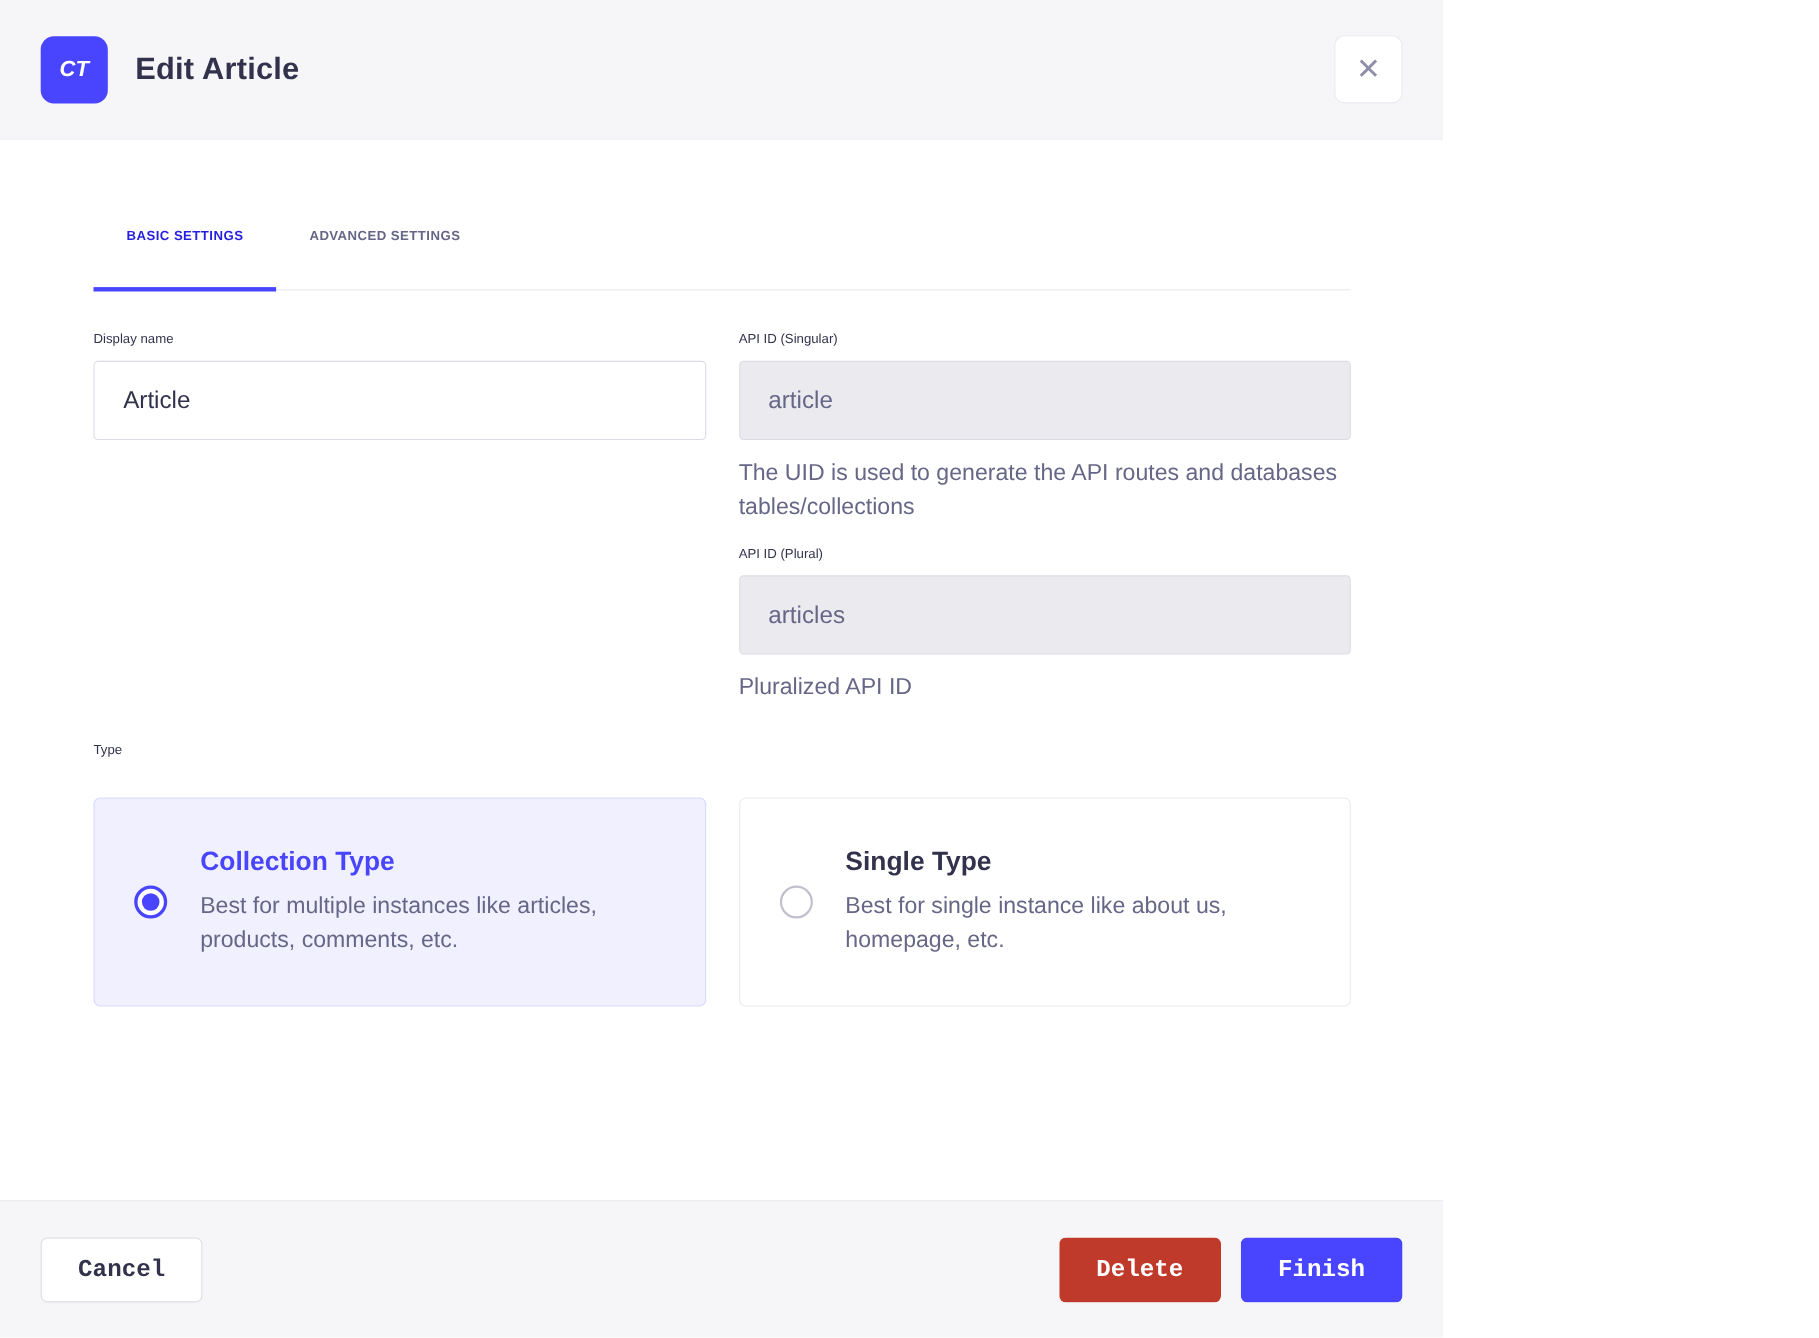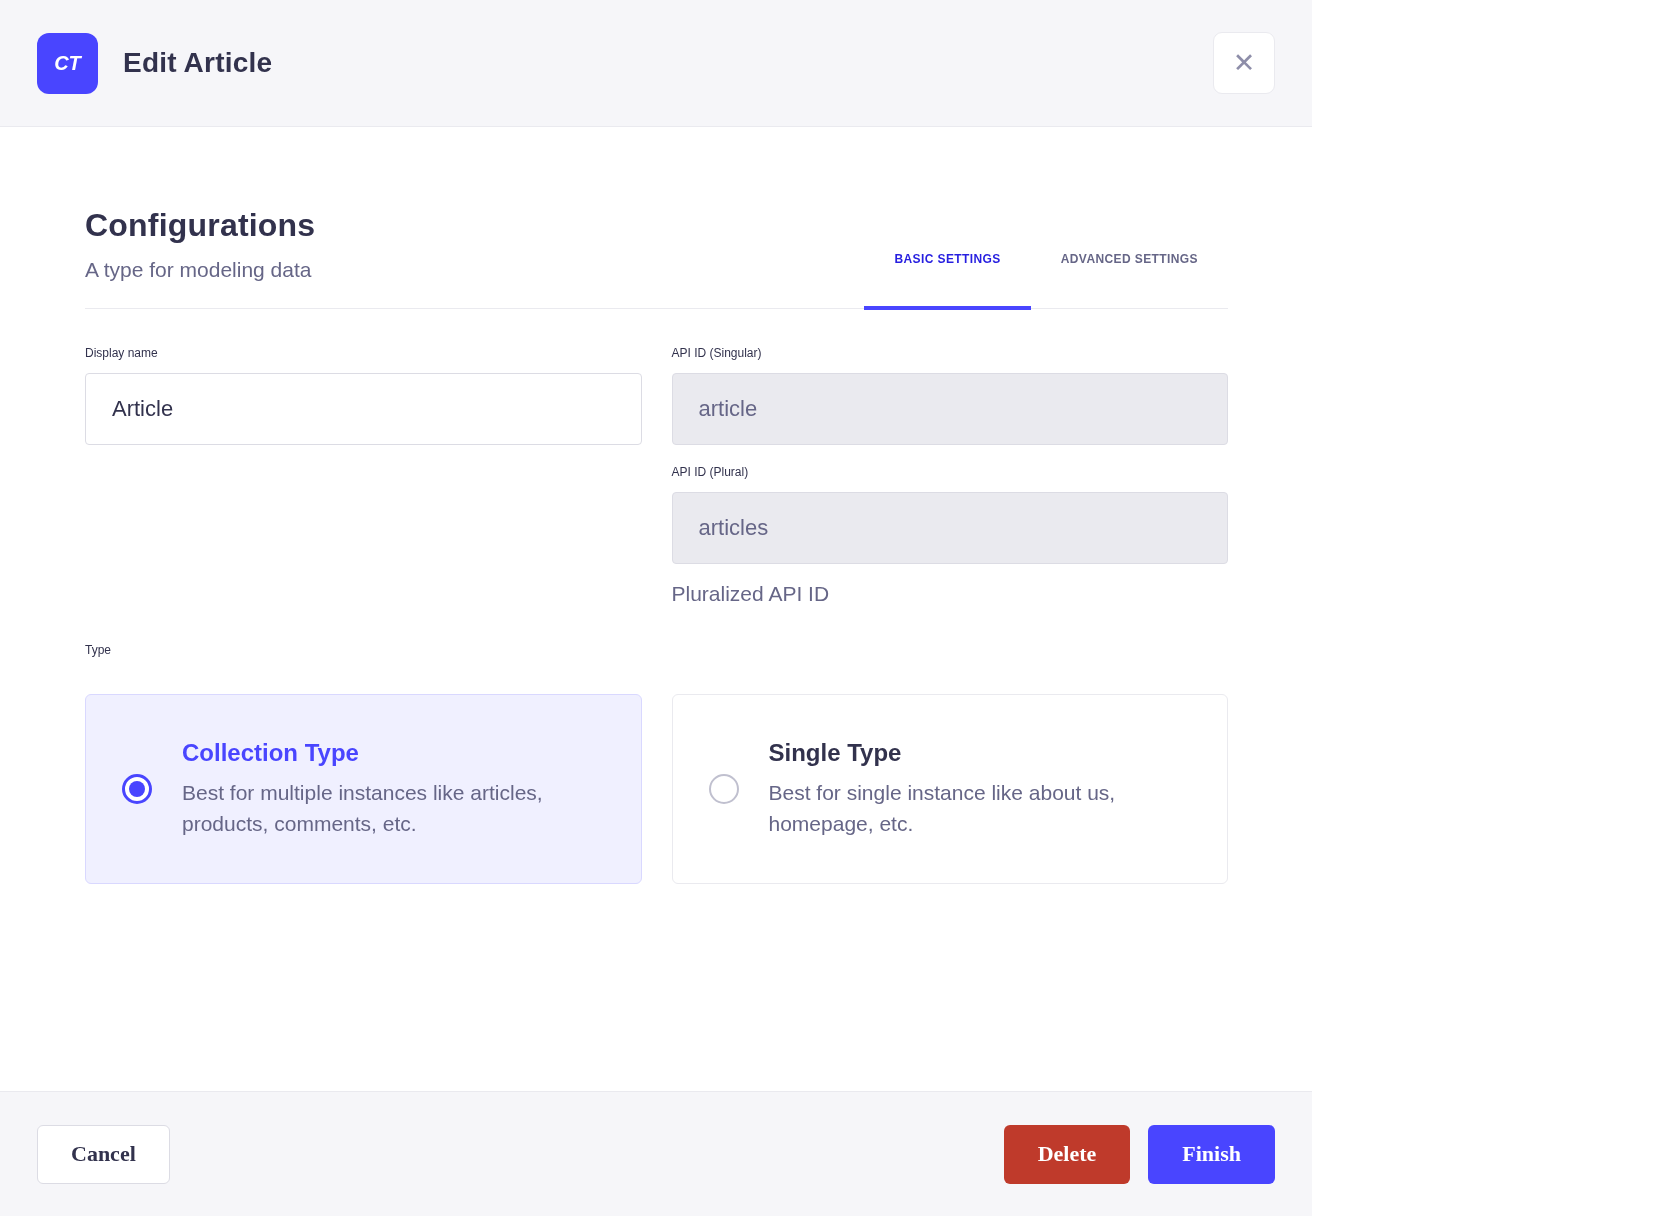--- a/index.html
+++ b/index.html
@@ -55,21 +55,21 @@
   .radio.checked::after{content:"";position:absolute;inset:4px;border-radius:50%;background:var(--primary);}
   .radio.unchecked{border:2px solid #c0c0cf;}
   .card-text{display:flex;flex-direction:column;gap:10px;}
   .card-title{font-size:24px;font-weight:bold;color:var(--text-dark);}
   .card-collection .card-title{color:var(--primary);}
   .card-desc{font-size:21px;line-height:31px;color:var(--text-gray);max-width:560px;}
 
   
   .modal-footer{height:125px;flex:0 0 125px;background:var(--bg-gray);border-top:1px solid var(--divider);
     display:flex;align-items:center;justify-content:space-between;padding:0 37px;}
-  .btn{font-family:Liberation Serif, serif;font-size:22px;font-weight:bold;border-radius:6px;
+  .btn{font-family:Liberation Mono, monospace;font-size:22px;font-weight:bold;border-radius:6px;
     height:59px;padding:0 33px;cursor:pointer;border:1px solid transparent;}
   .btn-cancel{background:#fff;border-color:var(--border);color:var(--text-dark);}
   .btn-delete{background:var(--danger);color:#fff;}
   .btn-finish{background:var(--primary);color:#fff;}
   .footer-right{display:flex;gap:18px;}
 </style>
 </head>
 <body>
 
 <div class="modal">
@@ -81,41 +81,38 @@
     <h2 class="modal-title">Edit Article</h2>
     <div class="spacer"></div>
     <button class="close-btn">
       <span>✕</span>
     </button>
   </header>
 
   <main class="modal-body">
 
     <div class="intro-row">
-      <div class="intro-left">
-        <h1 class="page-title">Configurations</h1>
-        <div class="page-subtitle">A type for modeling data</div>
-      </div>
       <nav class="tabs">
         <div class="tab active">BASIC SETTINGS</div>
         <div class="tab">ADVANCED SETTINGS</div>
       </nav>
     </div>
 
     <div class="form-grid">
 
       <div>
         <label class="field-label">Display name</label>
         <input class="text-input" type="text" value="Article" style="">
       </div>
 
       <div>
         <div>
           <label class="field-label">API ID (Singular)</label>
           <input class="text-input disabled" type="text" disabled="" value="article" style="">
+          <div class="hint">The UID is used to generate the API routes and databases tables/collections</div>
         </div>
         <div class="field-plural">
           <label class="field-label">API ID (Plural)</label>
           <input class="text-input disabled" type="text" disabled="" value="articles" style="">
           <div class="hint">Pluralized API ID</div>
         </div>
       </div>
 
       <label class="field-label type-label">Type</label>
 

